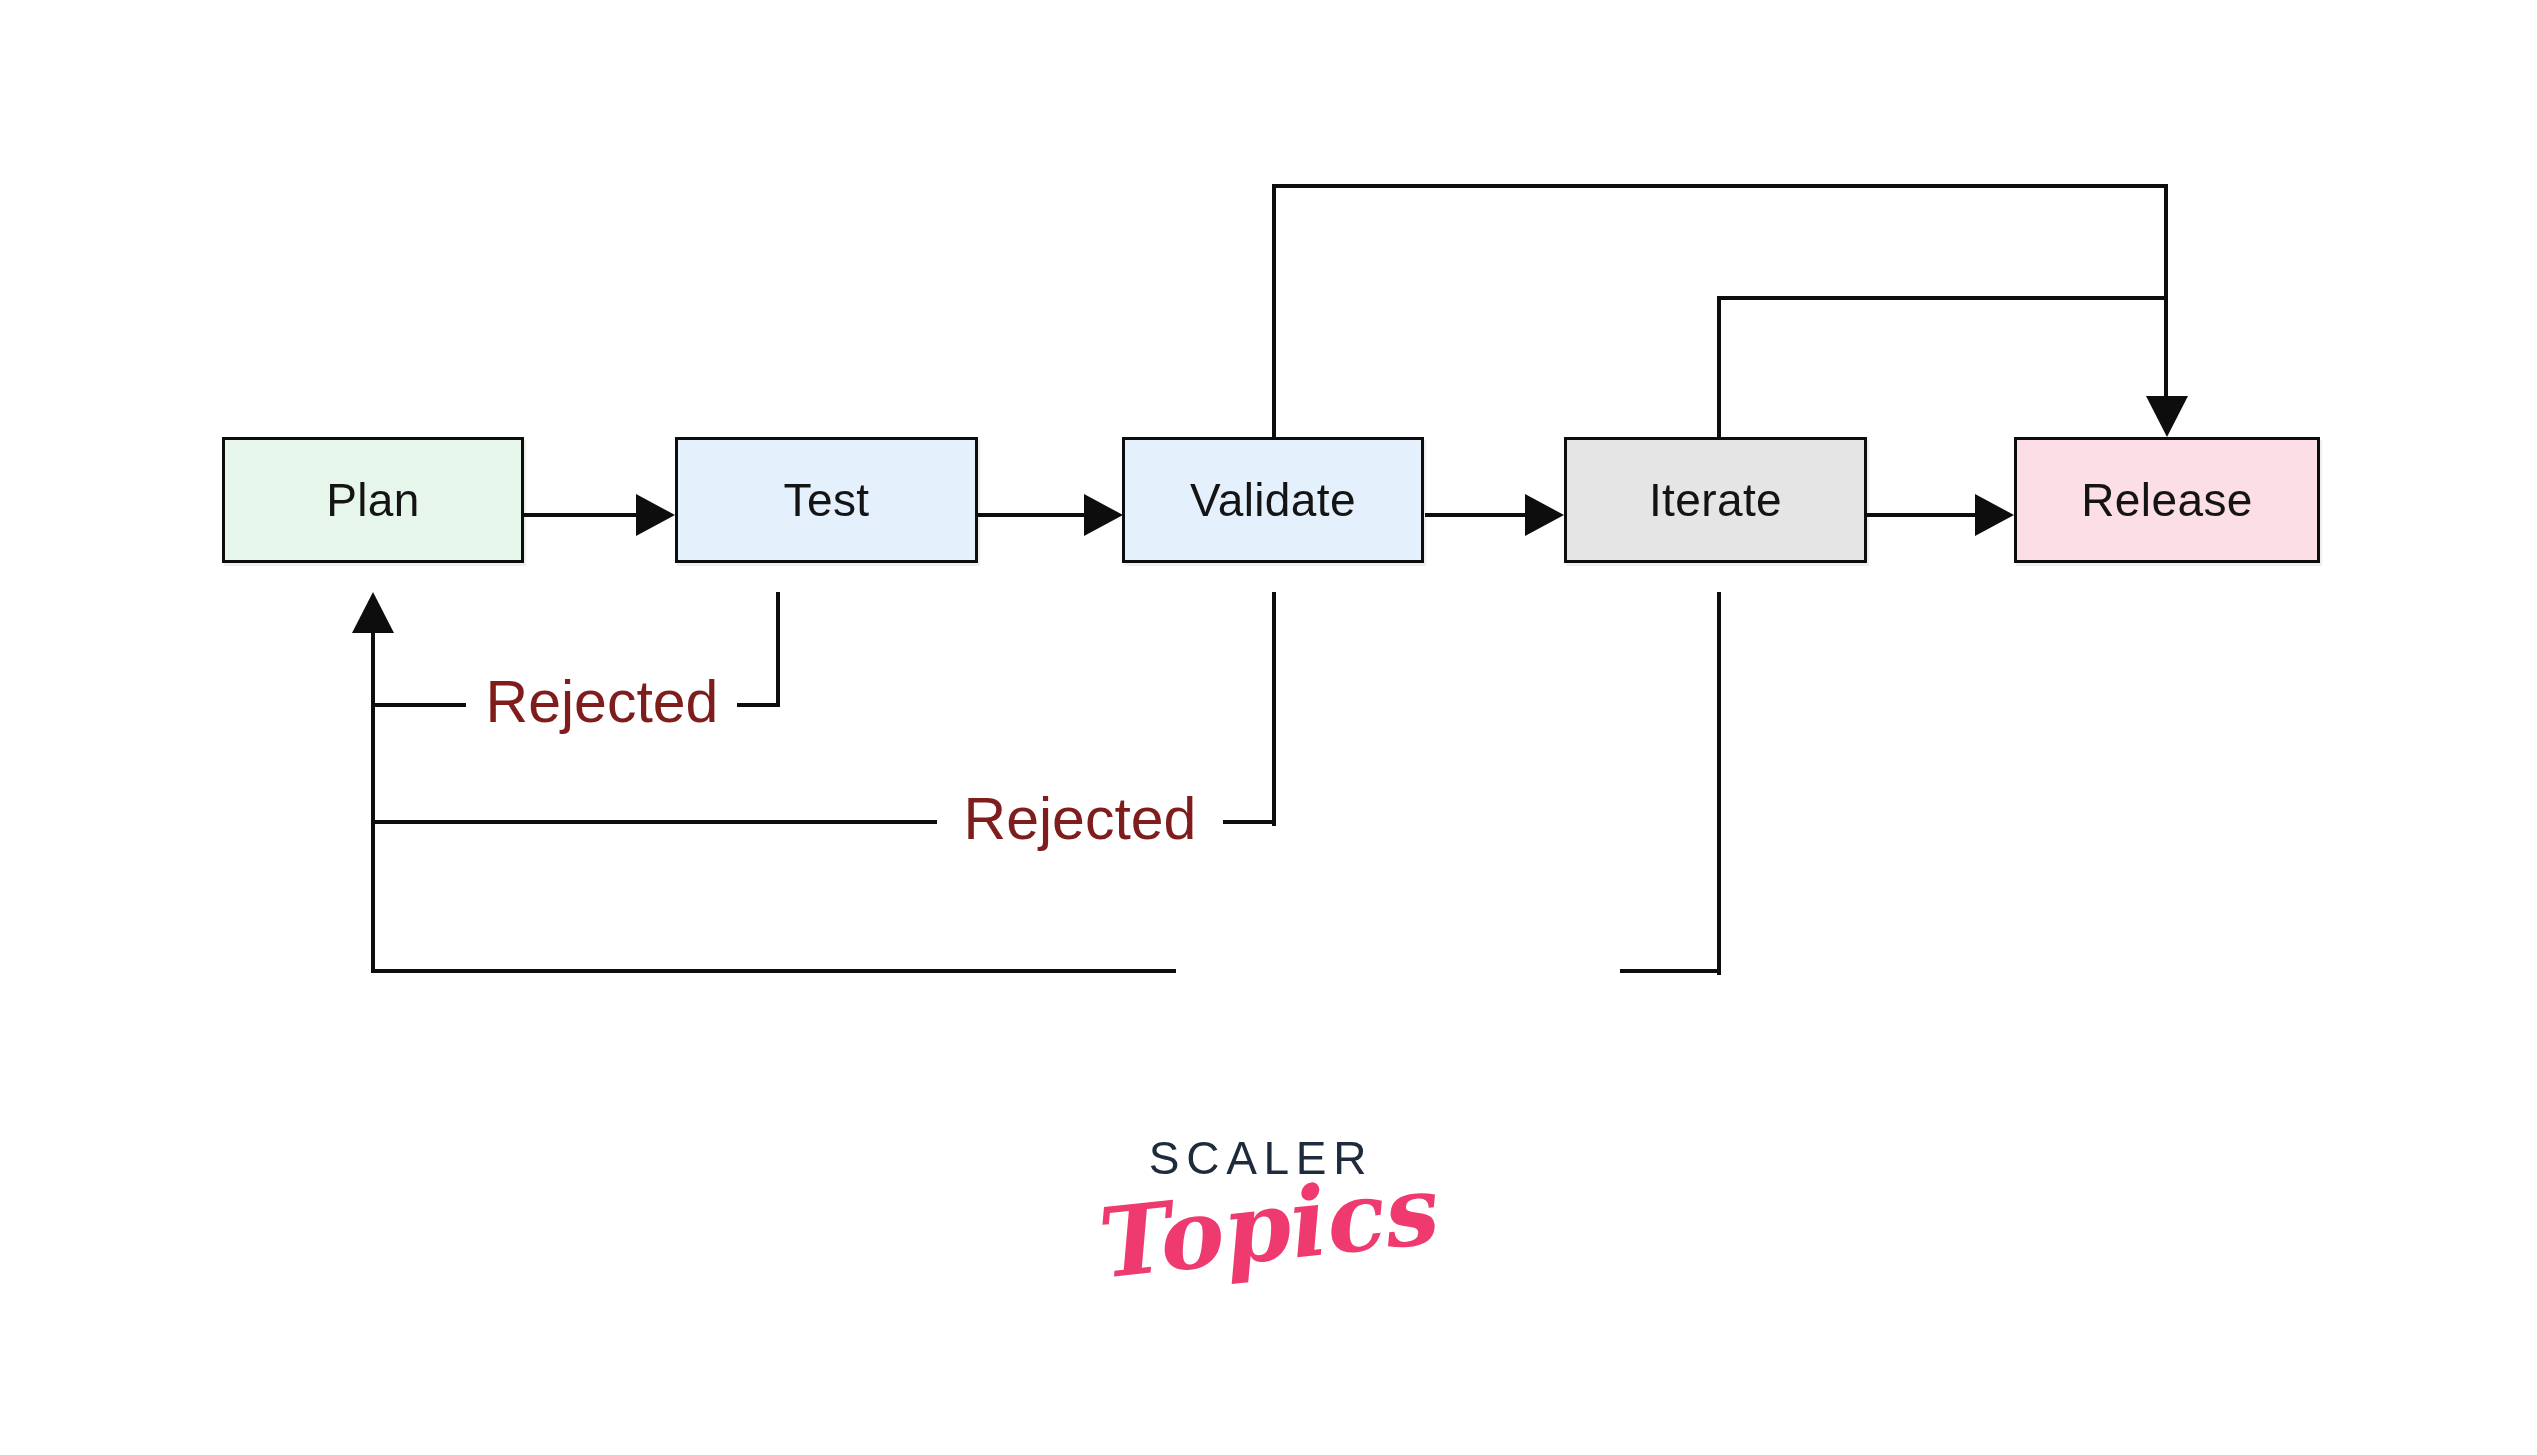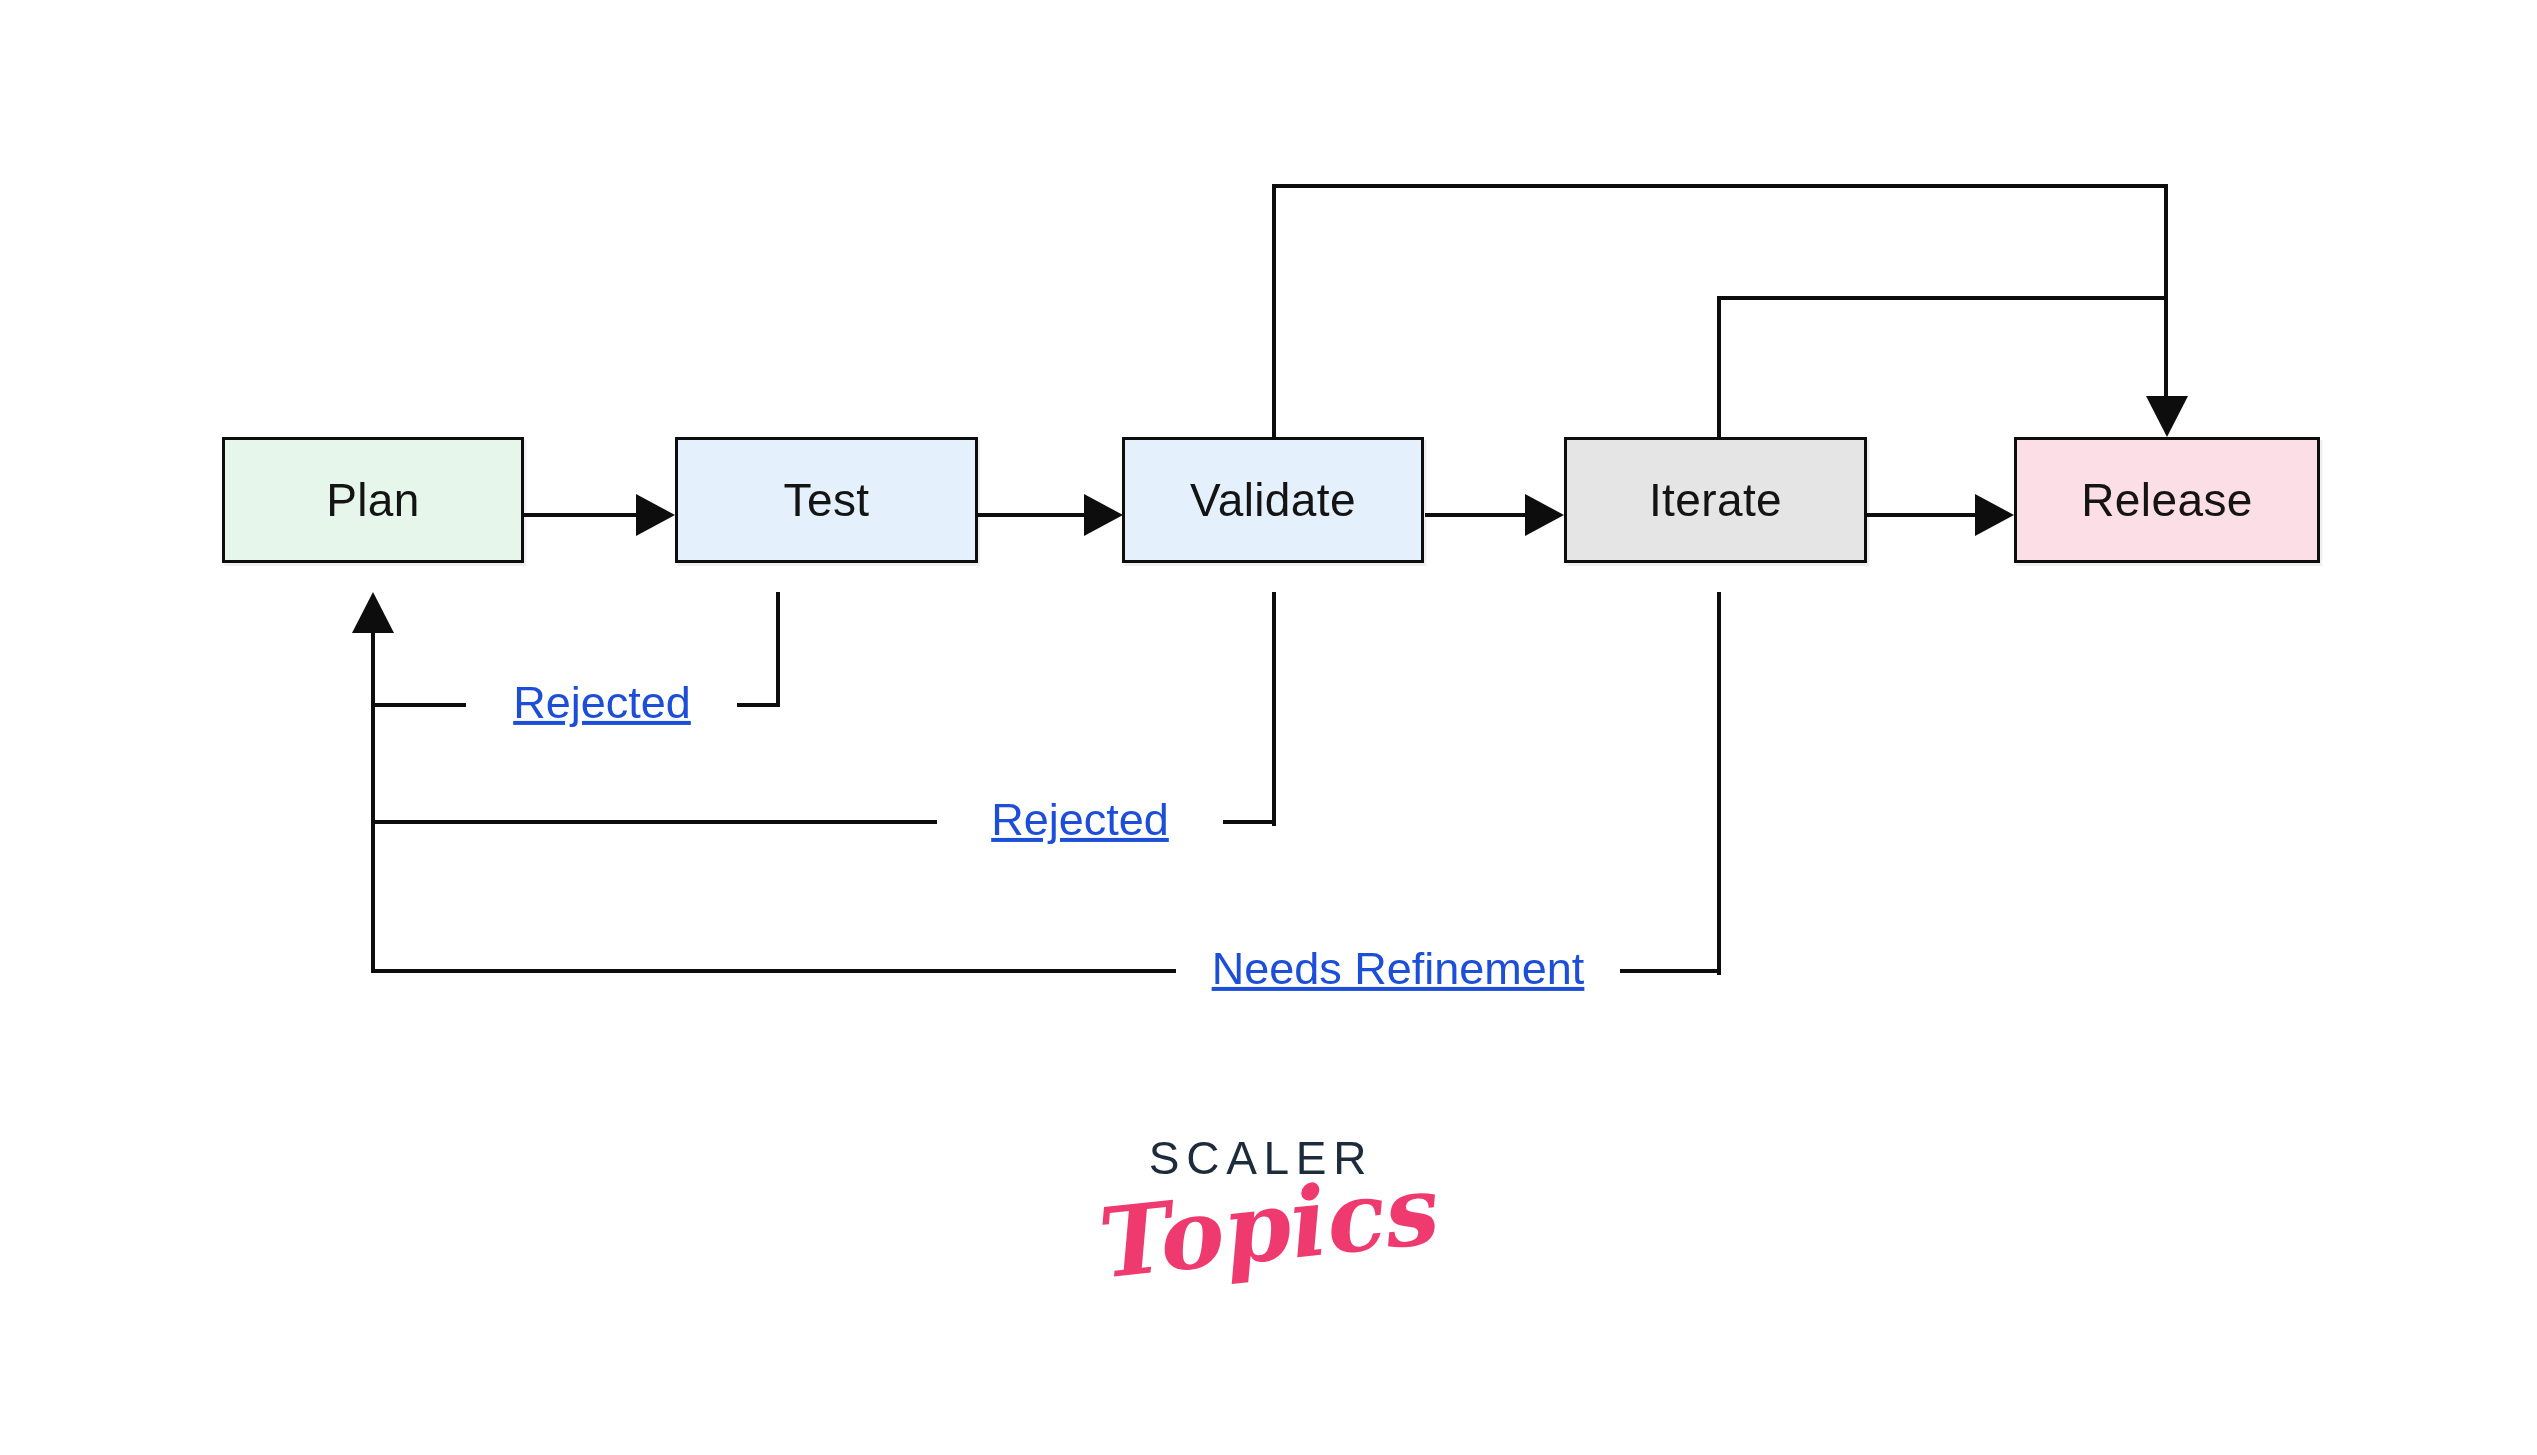--- a/index.html
+++ b/index.html
@@ -21,21 +21,21 @@
 
   .arr { position:absolute; width:0; height:0; }
   .arr-right { border-top:21px solid transparent; border-bottom:21px solid transparent;
                border-left:39px solid var(--line,#0d0d0d); }
   .arr-down  { border-left:21px solid transparent; border-right:21px solid transparent;
                border-top:41px solid var(--line,#0d0d0d); }
   .arr-up    { border-left:21px solid transparent; border-right:21px solid transparent;
                border-bottom:41px solid var(--line,#0d0d0d); }
 
   .edge-label { position:absolute; transform:translate(-50%,-54%);
-                font-size:45px; color:#1d4ed8; white-space:nowrap;text-decoration:underline; }
+                font-size:59px; color:#7f1d1d; white-space:nowrap; }
 
   
   .logo { position:absolute; left:0; right:0; text-align:center; }
   .logo-primary { position:absolute; left:0; right:16px; top:1131px;
                   font-size:46px; font-weight:400; letter-spacing:6.7px;
                   color:var(--logo-navy,#1d2b3c); }
   .logo-secondary { position:absolute; left:0; right:0; top:1170px;
                     font-family:"DejaVu Serif", serif; font-style:italic; font-weight:bold;
                     font-size:96px; color:var(--logo-pink,#ee3a6e); }
   .logo-secondary b { display:inline-block; transform:rotate(-6deg); font-weight:inherit; }
@@ -87,21 +87,20 @@
   <span class="edge-label" style="left:602px; top:705px;">Rejected</span>
 
   <div class="vline" style="left:1272px; top:592px; height:234px;"></div>
   <div class="hline" style="left:371px;  top:820px; width:566px;"></div>
   <div class="hline" style="left:1223px; top:820px; width:53px;"></div>
   <span class="edge-label" style="left:1080px; top:822px;">Rejected</span>
 
   <div class="vline" style="left:1717px; top:592px; height:383px;"></div>
   <div class="hline" style="left:371px;  top:969px; width:805px;"></div>
   <div class="hline" style="left:1620px; top:969px; width:101px;"></div>
-  <span class="edge-label" style="left:1398px; top:971px;">Needs Refinement</span>
 
   <div class="vline" style="left:371px; top:631px; height:342px;"></div>
   <div class="arr arr-up" style="left:352px; top:592px;"></div>
 
   <div class="logo">
     <div class="logo-primary">SCALER</div>
     <div class="logo-secondary"><b>Topics</b></div>
   </div>
 
 </div>

